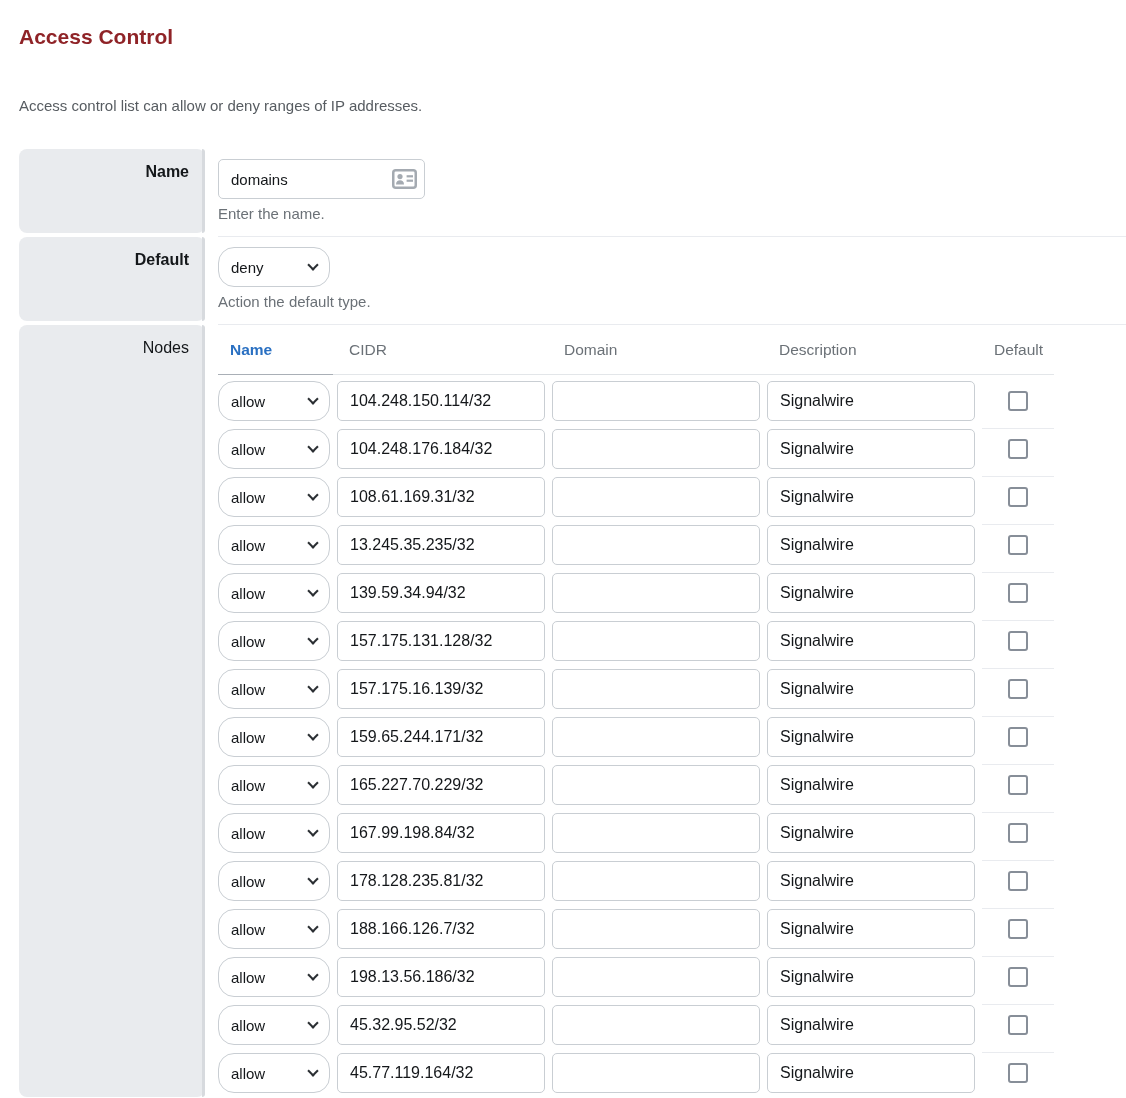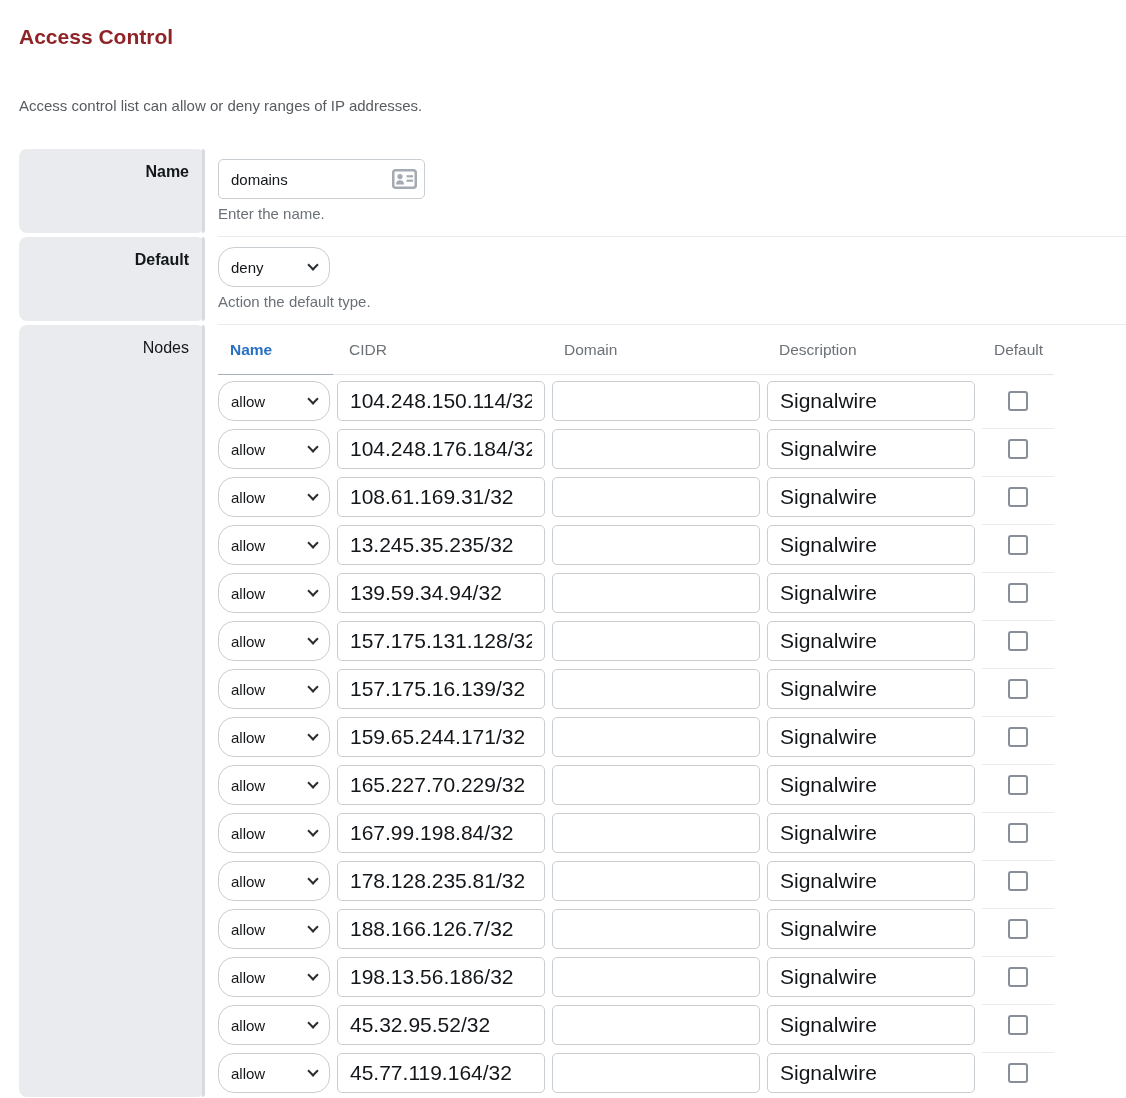--- a/index.html
+++ b/index.html
@@ -39,21 +39,21 @@
   .nodes-table{width:836px;}
   .nodes-header{display:grid;grid-template-columns:119px 215px 215px 215px 72px;
     padding-top:14px;border-bottom:1px solid #e3e6e9;}
   .nodes-header .th{font-size:15.5px;color:var(--muted);padding:0 0 13px 12px;line-height:22px;}
   .nodes-header .th.type{color:var(--link);font-weight:bold;position:relative;}
   .nodes-header .th.type::after{content:"";position:absolute;left:0;right:4px;bottom:-1px;height:1px;
     background:var(--header-underline);}
   .nodes-rows{margin-top:6px;}
   .node-row{display:grid;grid-template-columns:119px 215px 215px 215px 72px;height:48px;align-items:start;}
   .node-row .cell-input{width:208px;height:40px;border:1px solid var(--input-border);border-radius:5px;
-    padding:0 12px;font-size:21px;font-family:inherit;color:var(--text);background:#fff;outline:none;}
+    padding:0 12px;font-size:16px;font-family:inherit;color:var(--text);background:#fff;outline:none;}
   .action-cell{height:48px;display:flex;justify-content:center;align-items:flex-start;padding-top:10px;
     border-bottom:1px solid var(--separator);}
   input[type="checkbox"]{appearance:none;-webkit-appearance:none;width:20px;height:20px;margin:0;
     border:2.5px solid var(--checkbox-border);border-radius:3px;background:#fff;cursor:pointer;}
 </style>
 </head>
 <body>
 
 <div class="viewport">
   <h1 class="page-title">Access Control</h1>

